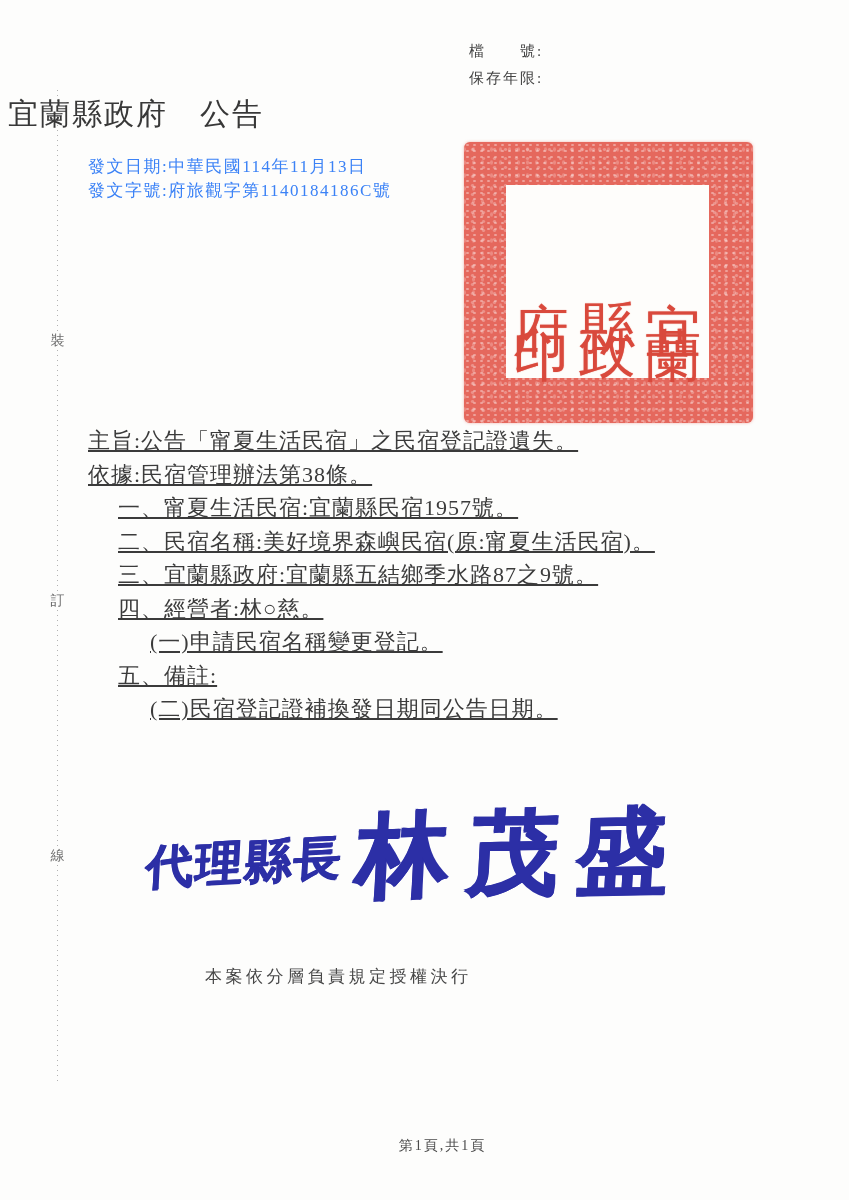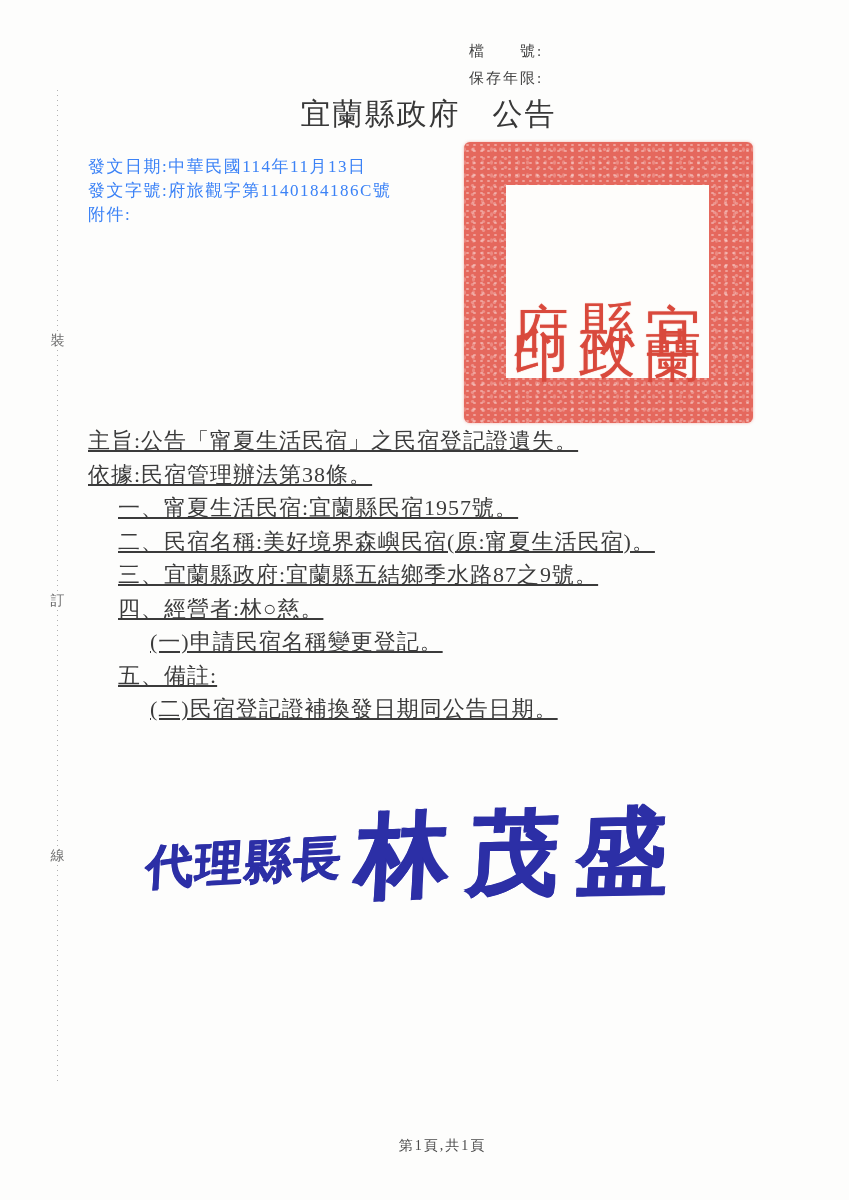--- a/index.html
+++ b/index.html
@@ -44,21 +44,20 @@
     font-size: 15px;
     line-height: 27px;
     letter-spacing: 2px;
     color: #444;
   }
 
   
   .doc-title {
     position: absolute;
     top: 94px; left: 8px; right: 0;
-    text-align: center;
     font-size: 30px;
     letter-spacing: 2px;
     color: #383838;
   }
 
   
   .meta-block {
     position: absolute;
     left: 88px; top: 155px;
     font-size: 17px;
@@ -176,21 +175,20 @@
   <div class="file-block">
     <div>檔　　號:</div>
     <div>保存年限:</div>
   </div>
 
   <div class="doc-title">宜蘭縣政府　公告</div>
 
   <div class="meta-block">
     <div>發文日期:中華民國114年11月13日</div>
     <div>發文字號:府旅觀字第1140184186C號</div>
-    <div>附件:</div>
   </div>
 
   <div class="seal">
     <div class="seal-inner">
       <div class="seal-col" style="color: rgb(217, 73, 60);">宜蘭</div>
       <div class="seal-col" style="color: rgb(217, 73, 60);">縣政</div>
       <div class="seal-col" style="color: rgb(217, 73, 60);">府印</div>
     </div>
   </div>
 
@@ -204,16 +202,17 @@
     <div class="body-line indent-2">(一)申請民宿名稱變更登記。</div>
     <div class="body-line indent-1">五、備註:</div>
     <div class="body-line indent-2">(二)民宿登記證補換發日期同公告日期。</div>
   </div>
 
   <div class="signature-block" style="color: rgb(44, 47, 166);">
     <span class="signature-role">代理縣長</span>
     <span class="signature-name">林茂盛</span>
   </div>
 
+  <div class="delegation-note">本案依分層負責規定授權決行</div>
 
   <div class="page-footer">第1頁,共1頁</div>
 
 </div>
 
 </body></html>

